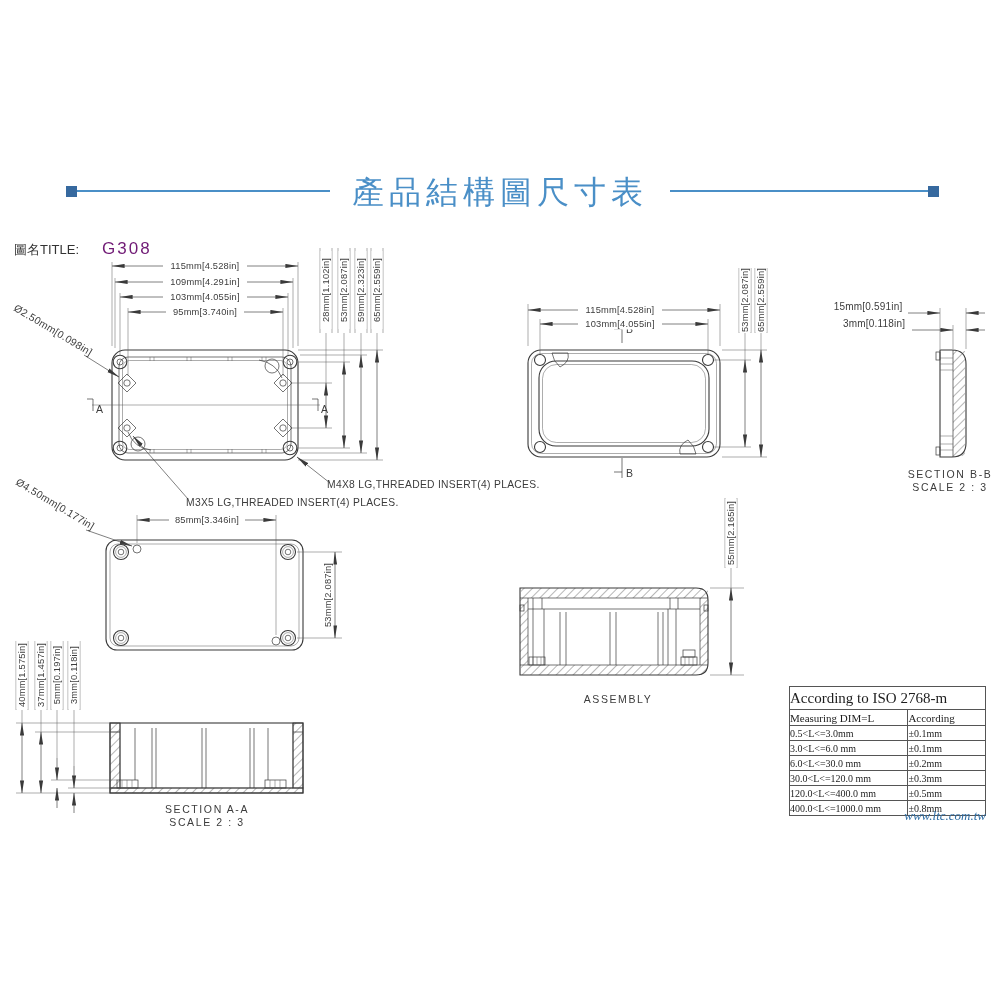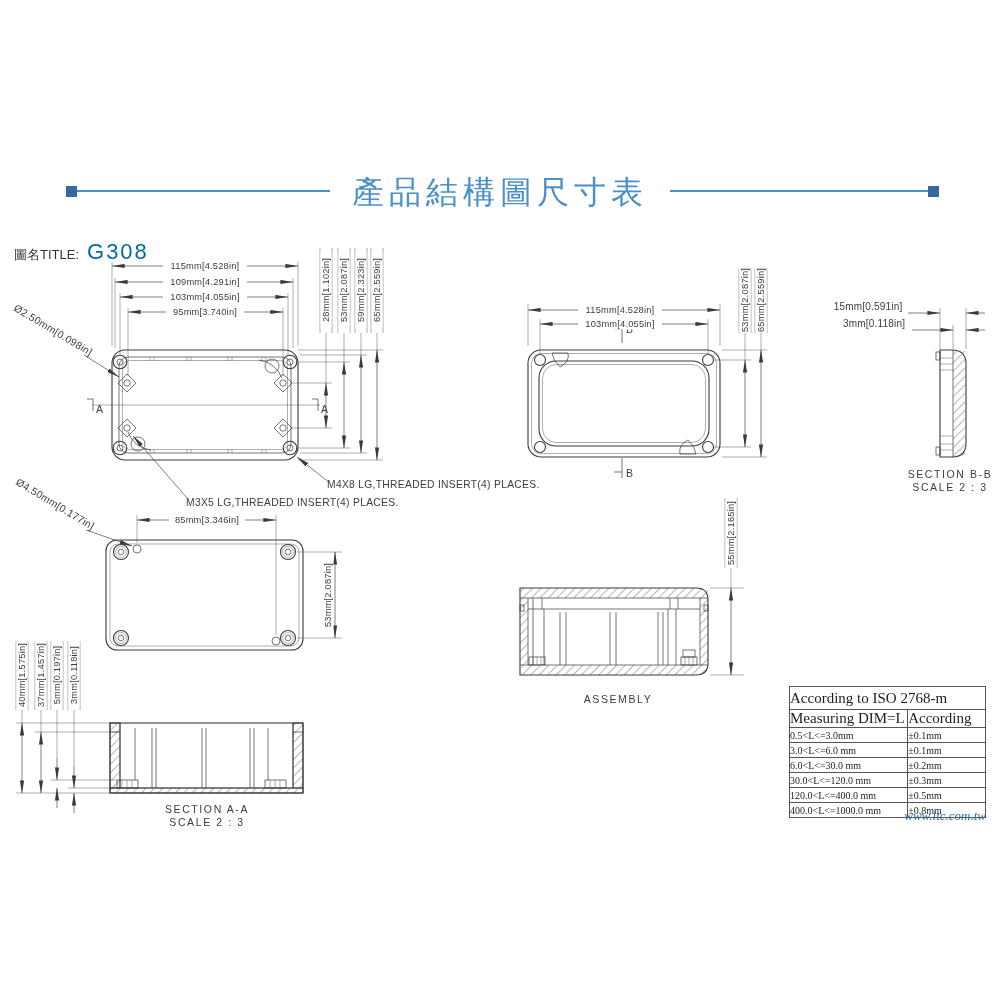--- a/index.html
+++ b/index.html
@@ -6,40 +6,40 @@
   #page{position:relative;width:1000px;height:1000px;background:#ffffff;overflow:hidden;
         font-family:"Liberation Sans",sans-serif;}
   
   .hdr-line{position:absolute;height:2.4px;background:#4a8fc7;}
   .hdr-sq{position:absolute;width:11px;height:11px;background:#36699f;}
   .hdr-title{position:absolute;left:50%;transform:translateX(-50%);top:171px;
              font-size:32px;letter-spacing:5px;color:#4a8fc7;white-space:nowrap;}
   
   .meta{position:absolute;left:14px;top:239px;white-space:nowrap;}
   .meta .lbl{font-size:13px;color:#333;}
-  .meta .val{font-size:22px;color:#0369a1;letter-spacing:2px;margin-left:8px;}
+  .meta .val{font-size:17px;color:#701a75;letter-spacing:2px;margin-left:23px;}
   
   svg{position:absolute;left:0;top:0;}
   .o{fill:none;stroke:#3a3a3a;stroke-width:1.1;}
   .m{fill:none;stroke:#3a3a3a;stroke-width:0.7;}
   .t{fill:none;stroke:#5a5a5a;stroke-width:0.5;}
   .d{fill:none;stroke:#3a3a3a;stroke-width:0.65;}
   .h{fill:url(#hatch);stroke:#3a3a3a;stroke-width:0.9;}
   .bg{fill:#fff;}
   text{font-family:"Liberation Sans",sans-serif;}
   .lab{font-size:9.3px;fill:#3c3c3c;text-anchor:middle;letter-spacing:0.2px;}
   .note{font-size:10.3px;fill:#3c3c3c;letter-spacing:0.3px;}
   .cap{font-size:10.5px;fill:#3c3c3c;text-anchor:middle;letter-spacing:1.6px;}
   .mark{font-size:10.5px;fill:#3c3c3c;}
   
   .tol{position:absolute;left:789px;top:686px;width:197px;border-collapse:collapse;
        font-family:"Liberation Serif",serif;color:#1d1d1d;background:#fff;}
   .tol td,.tol th{border:1px solid #555;padding:0;text-align:left;font-weight:normal;}
   .tol .title{font-size:15px;height:22px;}
-  .tol .head td{font-size:15px;height:15px;}
+  .tol .head td{font-size:11px;height:15px;}
   .tol .row td{font-size:10px;height:14px;}
   .tol td.c1{width:118px;}
   .tol td.c2{width:77px;}
   .site{position:absolute;left:789px;top:808px;width:197px;text-align:right;
         font-family:"Liberation Serif",serif;font-size:13px;color:#2e6da4;font-style:italic;}
 </style>
 </head>
 <body>
 
 <div id="page">

